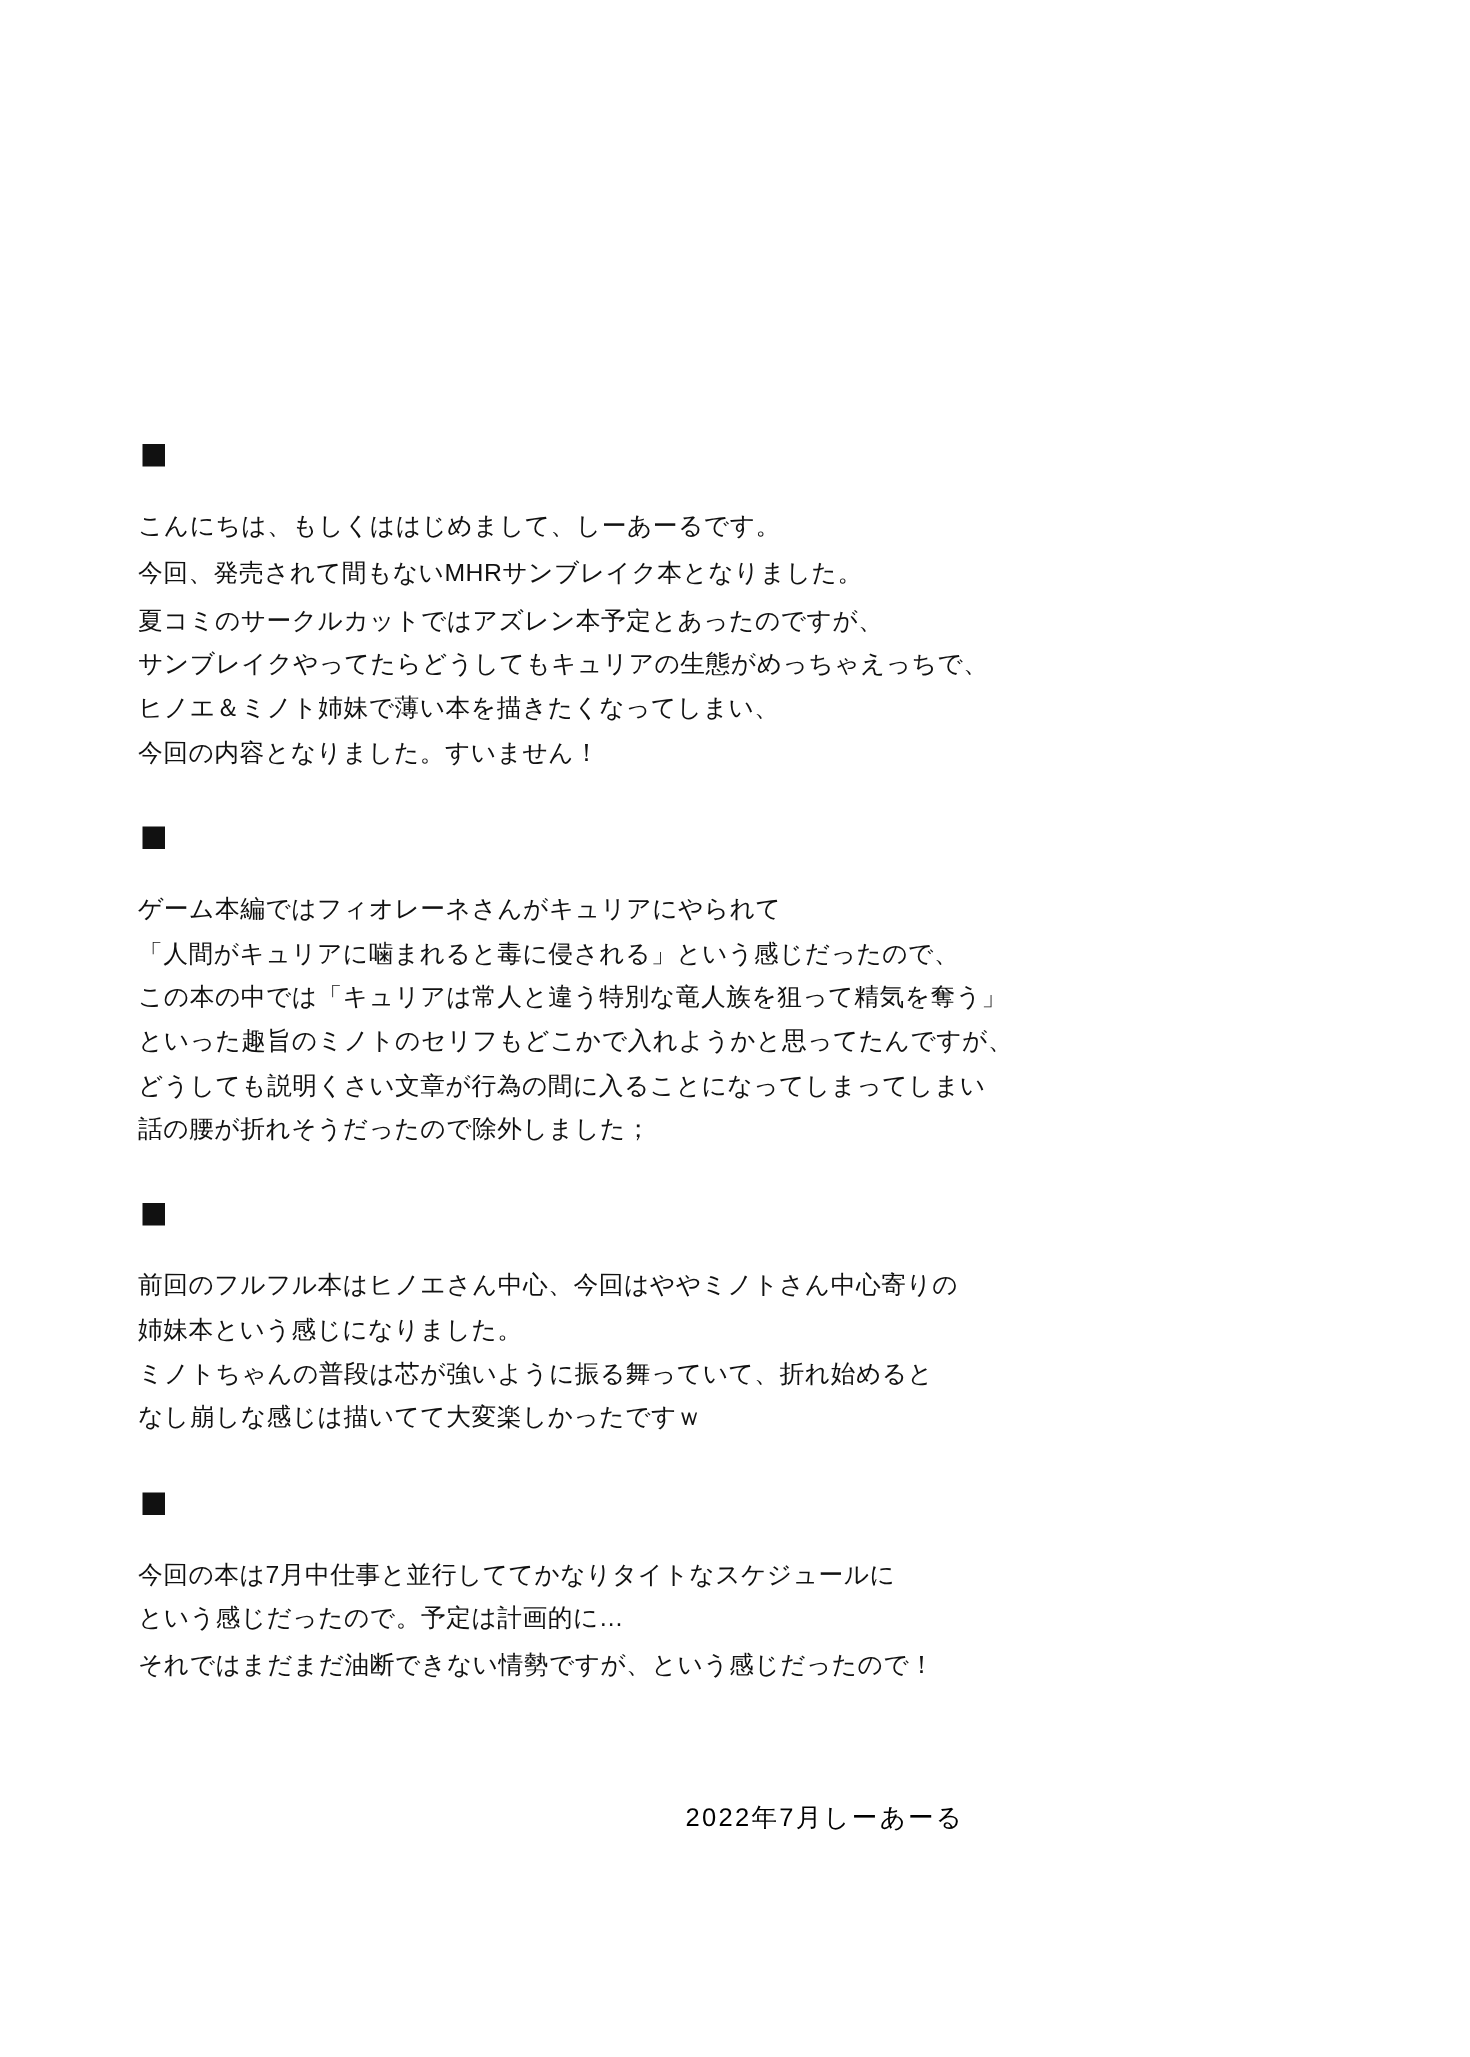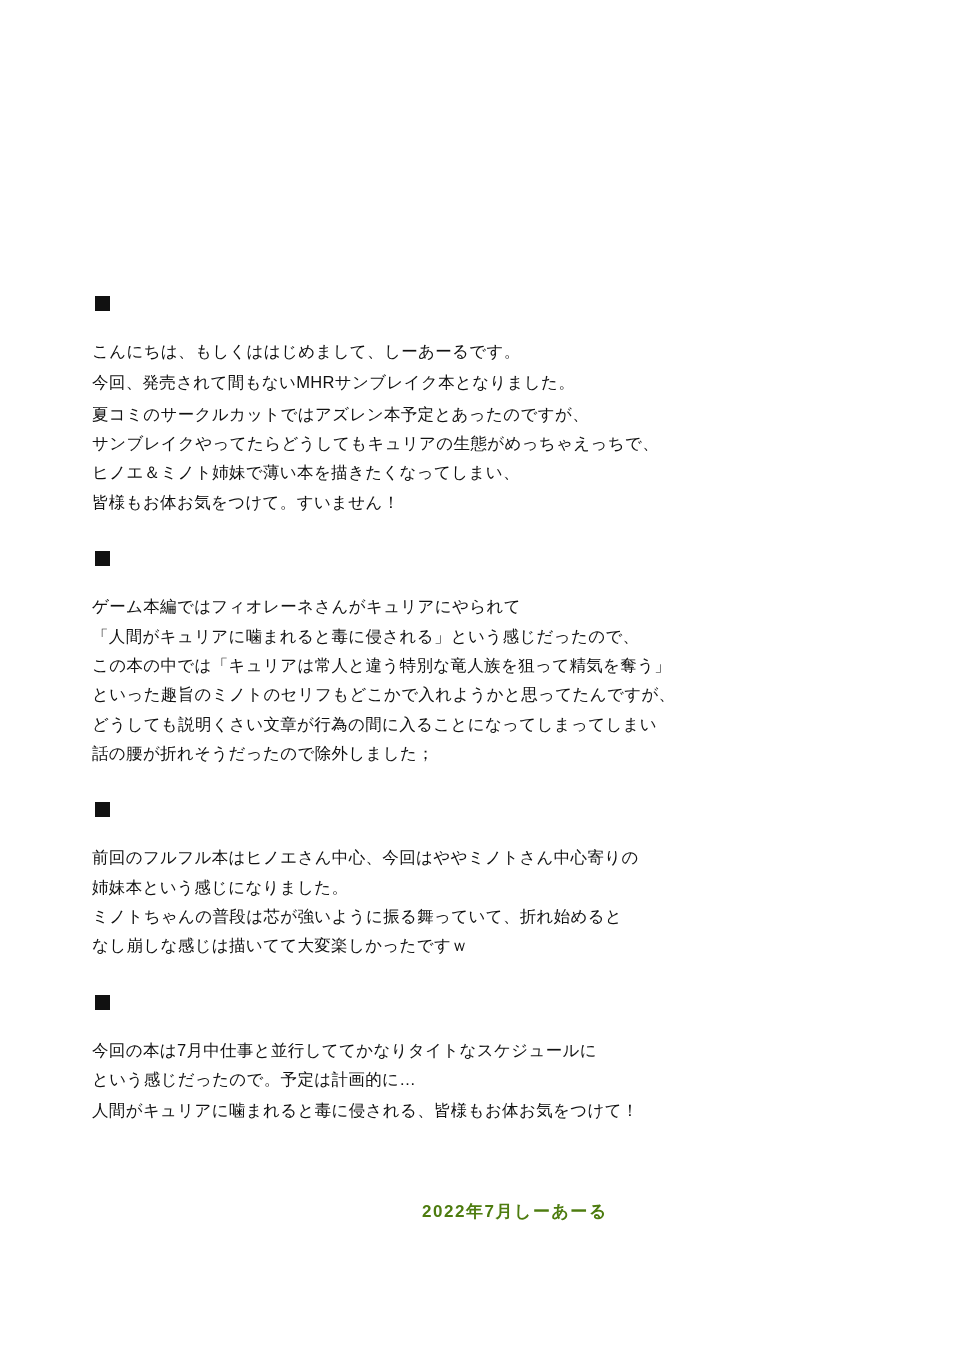--- a/index.html
+++ b/index.html
@@ -47,42 +47,42 @@
     font-weight: 500;
   }
   .para + .para {
     margin-top: 2px;
   }
   .gap-after-block {
     height: 34px;
   }
   .sig {
     position: absolute;
-    left: 422px;
+    left: 457px;
     top: 1200px;
     font-size: 17px;
     letter-spacing: 0.09em;
-    color: #4d7c0f;
-    font-weight: 700;
+    color: #000000;
+    font-weight: 400;
   }
 </style>
 </head>
 <body>
 
 <div class="page">
   <div class="content">
 
     <div class="section">
       <span class="bullet"></span>
       <p class="para">こんにちは、もしくははじめまして、しーあーるです。</p>
       <p class="para">今回、発売されて間もないMHRサンブレイク本となりました。</p>
       <p class="para">夏コミのサークルカットではアズレン本予定とあったのですが、
 サンブレイクやってたらどうしてもキュリアの生態がめっちゃえっちで、
 ヒノエ＆ミノト姉妹で薄い本を描きたくなってしまい、
-皆様もお体お気をつけて。すいません！</p>
+今回の内容となりました。すいません！</p>
     </div>
 
     <div class="gap-after-block"></div>
 
     <div class="section">
       <span class="bullet"></span>
       <p class="para">ゲーム本編ではフィオレーネさんがキュリアにやられて
 「人間がキュリアに噛まれると毒に侵される」という感じだったので、
 この本の中では「キュリアは常人と違う特別な竜人族を狙って精気を奪う」
 といった趣旨のミノトのセリフもどこかで入れようかと思ってたんですが、
@@ -99,19 +99,19 @@
 ミノトちゃんの普段は芯が強いように振る舞っていて、折れ始めると
 なし崩しな感じは描いてて大変楽しかったですｗ</p>
     </div>
 
     <div class="gap-after-block"></div>
 
     <div class="section">
       <span class="bullet"></span>
       <p class="para">今回の本は7月中仕事と並行しててかなりタイトなスケジュールに
 という感じだったので。予定は計画的に…</p>
-      <p class="para">人間がキュリアに噛まれると毒に侵される、皆様もお体お気をつけて！</p>
+      <p class="para">それではまだまだ油断できない情勢ですが、という感じだったので！</p>
     </div>
 
   </div>
 
   <div class="sig">2022年7月しーあーる</div>
 </div>
 
 </body></html>

